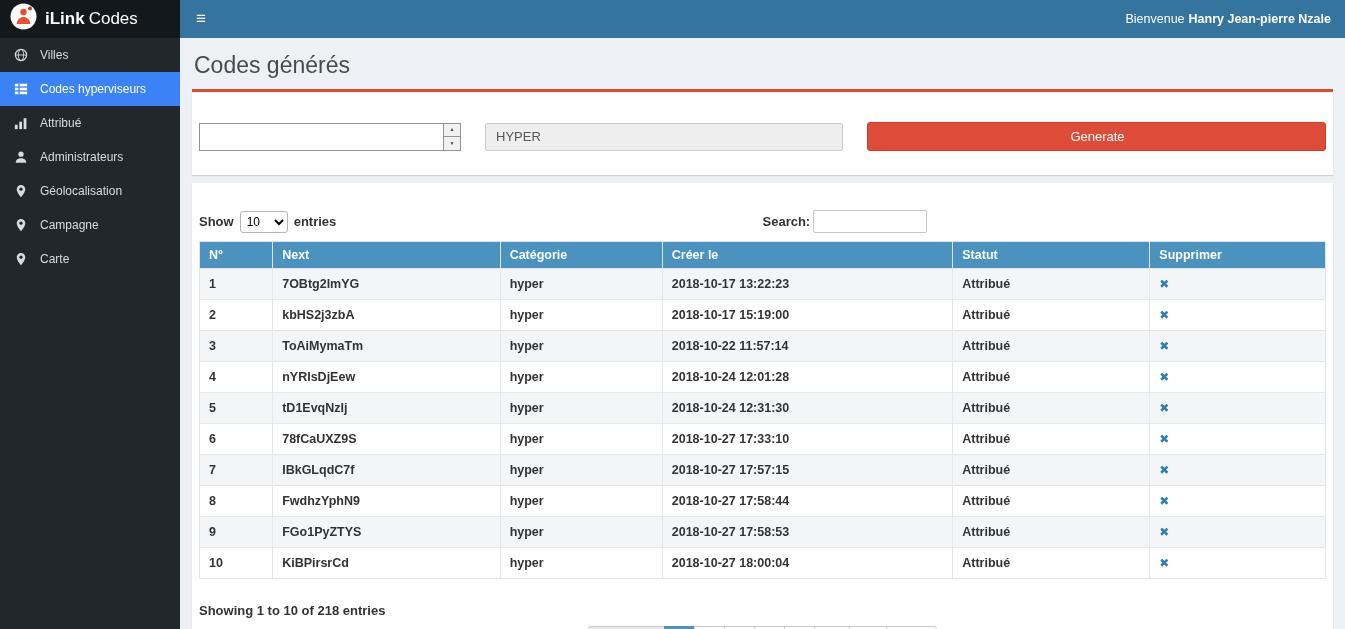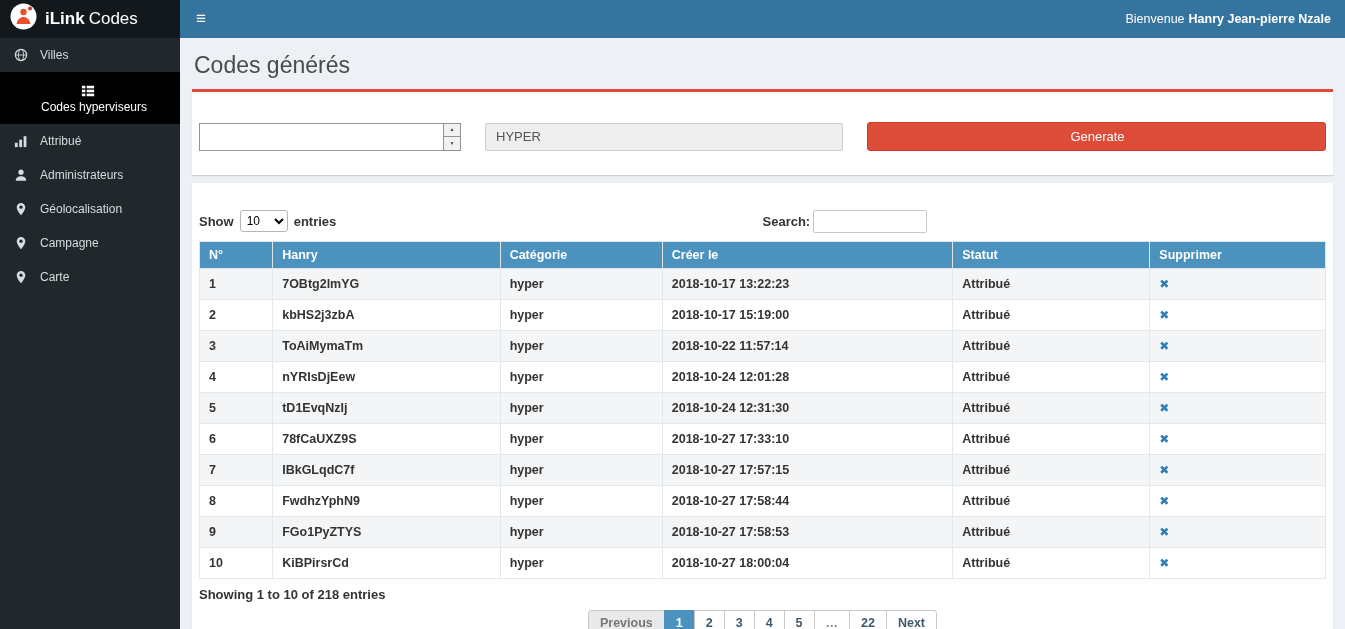--- a/index.html
+++ b/index.html
@@ -12,21 +12,21 @@
   .brand-text b { font-weight:700; }
   .brand-text .light { font-weight:300; margin-left:4px; }
   .logo-svg { margin-right:8px; flex:0 0 auto; }
   .hamburger { color:#fff; padding:0 16px; display:flex; align-items:center; font-size:17px; cursor:pointer; }
   .welcome { margin-left:auto; display:flex; align-items:center; padding:0 14px; color:#fff; font-size:12.5px; cursor:pointer; }
   .welcome .name { font-weight:700; margin-left:4px; }
 
   
   .sidebar { position:fixed; top:38px; left:0; bottom:0; width:180px; background:#20282c; z-index:15; }
   .side-item { display:flex; align-items:center; padding:10px 14px; color:#d6dde0; font-size:12px; cursor:pointer; }
-  .side-item.active { background:#000000; color:#fff;flex-direction:column; }
+  .side-item.active { background:#3b82f6; color:#fff; }
   .side-icon { width:18px; flex:0 0 18px; display:flex; align-items:center; }
   .side-icon svg { fill:currentColor; }
   .side-label { margin-left:8px; white-space:nowrap; }
 
   
   .main { margin-left:180px; padding:44px 12px 0; }
   .page-title { font-size:23px; font-weight:400; color:#4a4a4a; margin:8px 0 10px 2px; }
 
   .box-form { background:#fff; border-top:3px solid #dd4b39; box-shadow:0 1px 1px rgba(0,0,0,.12); padding:30px 7px 24px; display:flex; align-items:center; gap:24px; }
 
@@ -36,33 +36,33 @@
   .spin-btns button { flex:1; border:none; background:#f1f1f1; padding:0; font-size:5px; line-height:1; color:#444; cursor:pointer; }
   .spin-btns button:first-child { border-bottom:1px solid #8f969b; }
 
   .cat-input { flex:0 0 358px; height:28px; border:1px solid #ccc; border-radius:2px; background:#eee; color:#555; padding:0 10px; font-size:13px; }
 
   .generate-btn { flex:1; height:29px; background:#dd4b39; border:1px solid #d73925; border-radius:3px; color:#fff; font-size:13px; cursor:pointer;padding-left:8px; }
 
   
   .box-table { background:#fff; box-shadow:0 1px 1px rgba(0,0,0,.12); margin-top:8px; padding:27px 7px 10px; min-height:470px; }
 
-  .controls { display:flex; align-items:flex-start; font-size:13px; font-weight:700; color:#333; }
+  .controls { display:flex; align-items:center; font-size:13px; font-weight:700; color:#333; }
   .length { width:50%; display:flex; align-items:center; }
   .length select { margin:0 6px; min-width:48px; font-size:12px; font-weight:400; padding:2px 2px; border:1px solid #b5b5b5; border-radius:3px; background:#fff; }
   .filter { display:flex; align-items:center; }
   .filter input { width:114px; height:23px; border:1px solid #c8c8c8; border-radius:2px; margin-left:3px; padding:0 6px; font-size:12px; }
 
   table.data { width:100%; border-collapse:collapse; margin-top:8px; font-size:12.5px; table-layout:fixed; }
   table.data thead th { background:#4b92be; color:#fff; text-align:left; font-weight:700; padding:6px 9px; border:1px solid #dfe4e8; cursor:pointer; }
   table.data tbody td { padding:8px 9px; border:1px solid #e5e8eb; color:#333; font-weight:600; overflow:hidden; white-space:nowrap; }
   table.data tbody tr:nth-child(odd) { background:#f3f5f7; }
   .delete-link { color:#2e7eb5; text-decoration:none; font-weight:700; font-size:12px; cursor:pointer; }
 
-  .showing { margin-top:8px; font-size:13px; font-weight:700; color:#333; }
+  .showing { margin-top:24px; font-size:13px; font-weight:700; color:#333; }
 
   .pagination { display:flex; justify-content:center; margin-top:8px; }
   .pagination .page { border:1px solid #c8c8c8; margin-left:-1px; padding:5px 11px; font-size:12.5px; font-weight:600; color:#3c5a6e; background:#fff; cursor:pointer; }
   .pagination .page:first-child { border-radius:3px 0 0 3px; margin-left:0; }
   .pagination .page:last-child { border-radius:0 3px 3px 0; }
   .pagination .page.prev { background:#e9e9e9; color:#777; }
   .pagination .page.active { background:#4b92be; border-color:#4b92be; color:#fff; }
   .pagination .page.ellipsis { color:#888; cursor:default; }
 </style>
 </head>
@@ -198,21 +198,21 @@
         <col style="width:6.5%">
           <col style="width:20.2%">
           <col style="width:14.4%">
           <col style="width:25.8%">
           <col style="width:17.5%">
           <col style="width:15.6%">
       </colgroup>
       <thead>
         <tr>
           <th>N°</th>
-          <th>Hanry</th>
+          <th>Next</th>
           <th>Catégorie</th>
           <th>Créer le</th>
           <th>Statut</th>
           <th>Supprimer</th>
         </tr>
       </thead>
       <tbody>
         <tr>
           <td>1</td>
           <td>7OBtg2lmYG</td>

